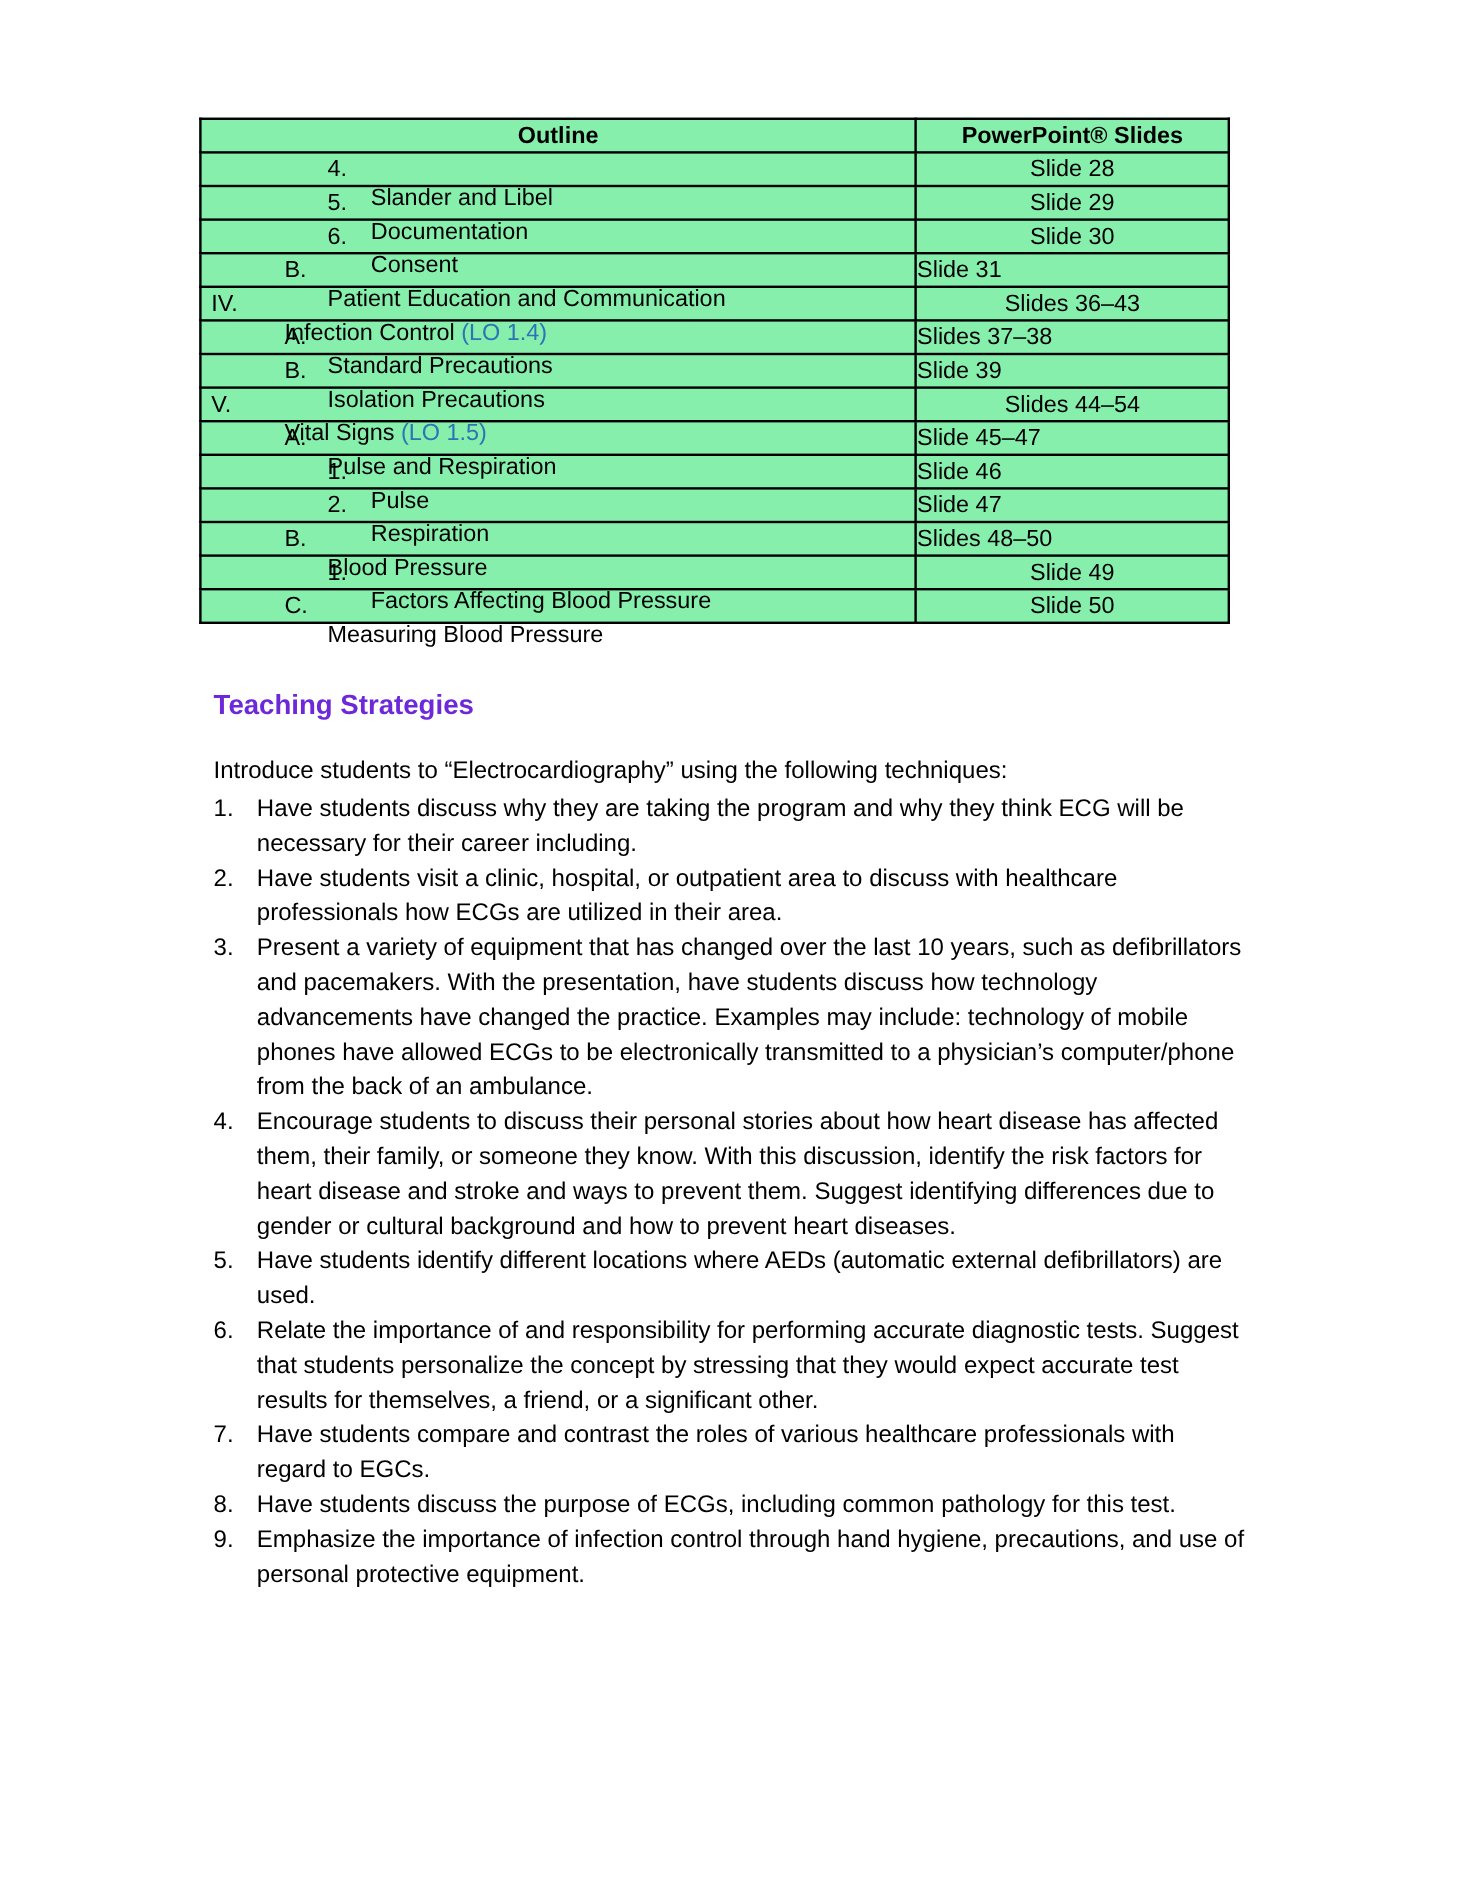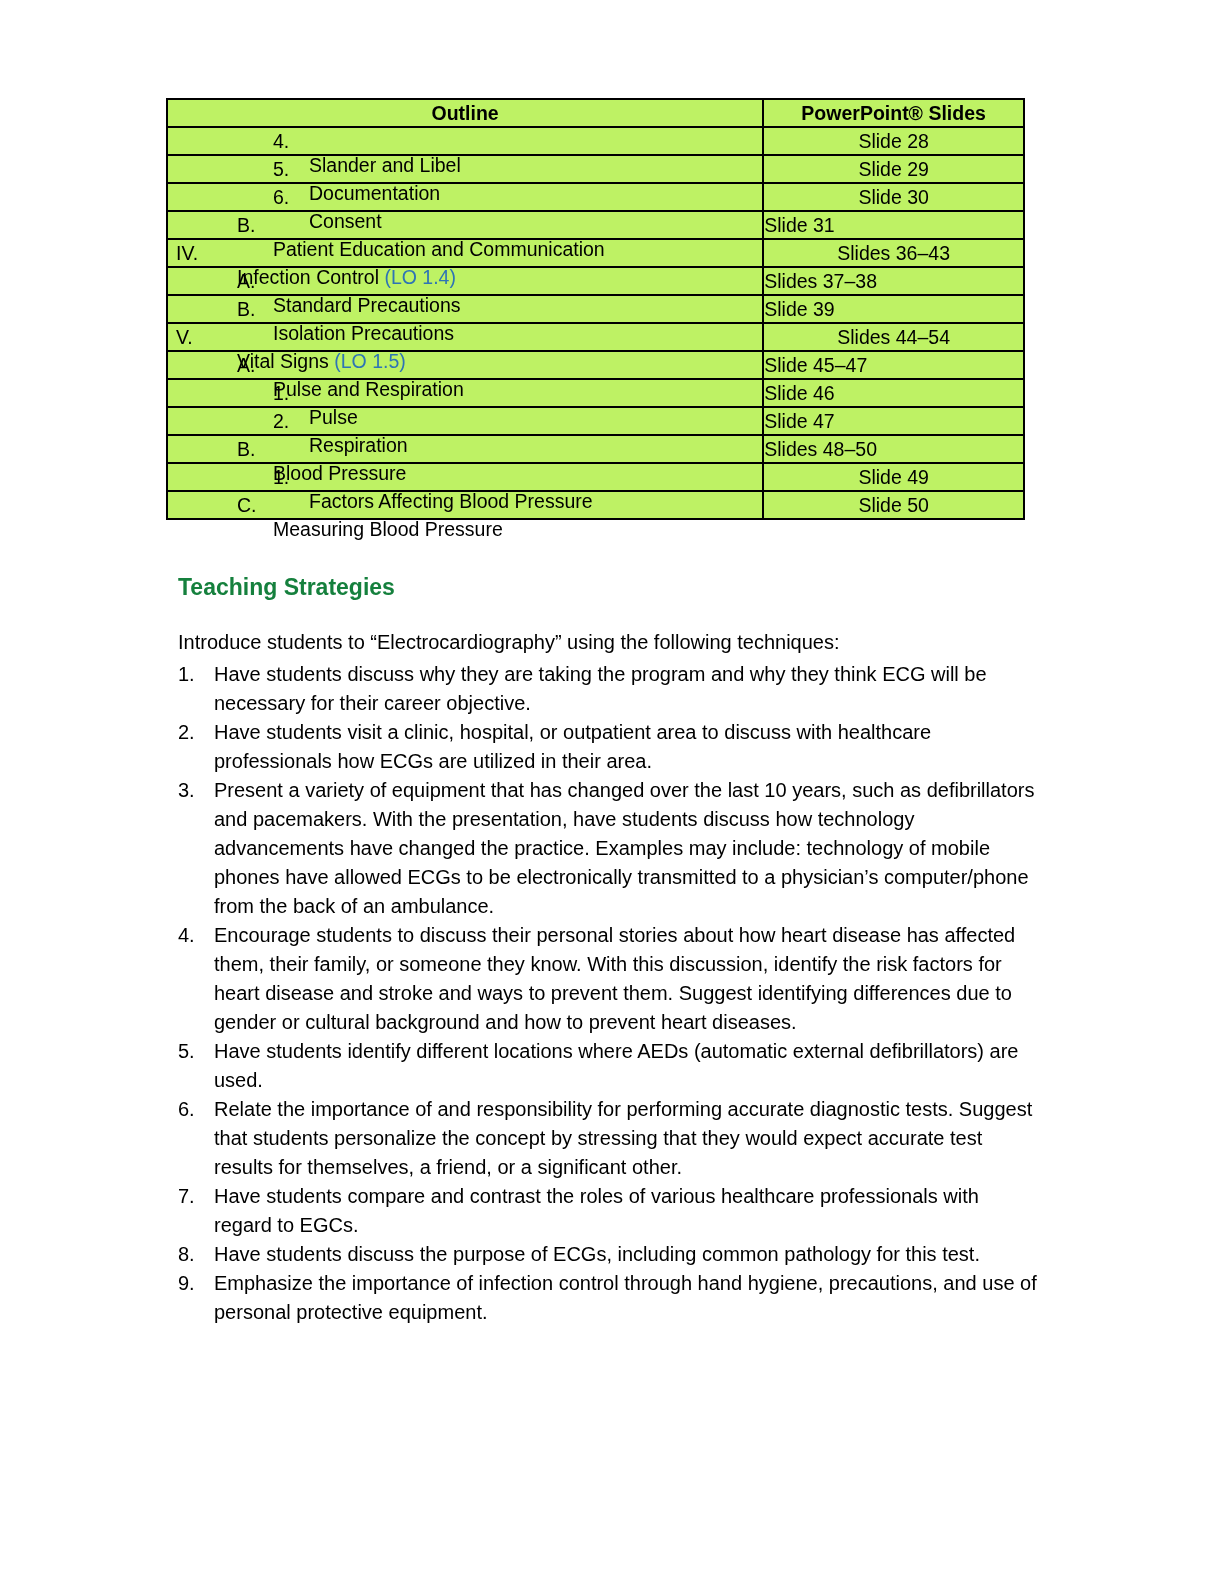--- a/index.html
+++ b/index.html
@@ -1,21 +1,21 @@
 <!DOCTYPE html>
 <html><head>
 <meta charset="utf-8">
 <style>
   html, body { margin: 0; padding: 0; background: #ffffff; }
   body { width: 1224px; height: 1584px; position: relative; font-family: "Liberation Sans", "DejaVu Sans", sans-serif; color: #000; }
   .outline-table {
     position: absolute; left: 166px; top: 98px;
     width: 859px;
     border-collapse: collapse;
-    background: #bef264;
+    background: #86efac;
     font-size: 19.5px;
   }
   .outline-table td, .outline-table th {
     border: 2px solid #000;
     height: 26px;
     padding: 0;
     line-height: 26px;
     white-space: nowrap;
   }
   .outline-table th { font-weight: bold; text-align: center; }
@@ -24,21 +24,21 @@
   .cell-inner { position: relative; height: 26px; }
   .num { position: absolute; top: 0; }
   .txt { position: absolute; top: 0; margin-top: 24px; }
   .lo { color: #2e74b5; }
   .s-left { padding-left: 9px; text-align: center; }
   .s-mid { padding-left: 45px; }
   .s-center { text-align: center; }
 
   .section-heading {
     position: absolute; left: 178px; top: 574px;
-    color: #15803d; font-weight: bold; font-size: 23px;
+    color: #6d28d9; font-weight: bold; font-size: 23px;
     margin: 0;
   }
   .intro {
     position: absolute; left: 178px; top: 631px;
     font-size: 20px; margin: 0; width: 860px;
   }
   .strategy-list {
     position: absolute; left: 178px; top: 660px;
     width: 860px; margin: 0; padding: 0; list-style: none;
     font-size: 20px; line-height: 29px;
@@ -182,21 +182,21 @@
           </div>
         </td>
         <td class="col-slides s-left">Slide 50</td>
       </tr>
     </tbody>
 </table>
 
 <h2 class="section-heading">Teaching Strategies</h2>
 <p class="intro">Introduce students to “Electrocardiography” using the following techniques:</p>
 <ol class="strategy-list" id="strategy-list">
-    <li><span class="li-num">1.</span><span>Have students discuss why they are taking the program and why they think ECG will be necessary for their career objective.</span></li>
+    <li><span class="li-num">1.</span><span>Have students discuss why they are taking the program and why they think ECG will be necessary for their career including.</span></li>
     <li><span class="li-num">2.</span><span>Have students visit a clinic, hospital, or outpatient area to discuss with healthcare professionals how ECGs are utilized in their area.</span></li>
     <li><span class="li-num">3.</span><span>Present a variety of equipment that has changed over the last 10 years, such as defibrillators and pacemakers. With the presentation, have students discuss how technology advancements have changed the practice. Examples may include: technology of mobile phones have allowed ECGs to be electronically transmitted to a physician’s computer/phone from the back of an ambulance.</span></li>
     <li><span class="li-num">4.</span><span>Encourage students to discuss their personal stories about how heart disease has affected them, their family, or someone they know. With this discussion, identify the risk factors for heart disease and stroke and ways to prevent them. Suggest identifying differences due to gender or cultural background and how to prevent heart diseases.</span></li>
     <li><span class="li-num">5.</span><span>Have students identify different locations where AEDs (automatic external defibrillators) are used.</span></li>
     <li><span class="li-num">6.</span><span>Relate the importance of and responsibility for performing accurate diagnostic tests. Suggest that students personalize the concept by stressing that they would expect accurate test results for themselves, a friend, or a significant other.</span></li>
     <li><span class="li-num">7.</span><span>Have students compare and contrast the roles of various healthcare professionals with regard to EGCs.</span></li>
     <li><span class="li-num">8.</span><span>Have students discuss the purpose of ECGs, including common pathology for this test.</span></li>
     <li><span class="li-num">9.</span><span>Emphasize the importance of infection control through hand hygiene, precautions, and use of personal protective equipment.</span></li>
   </ol>
 

